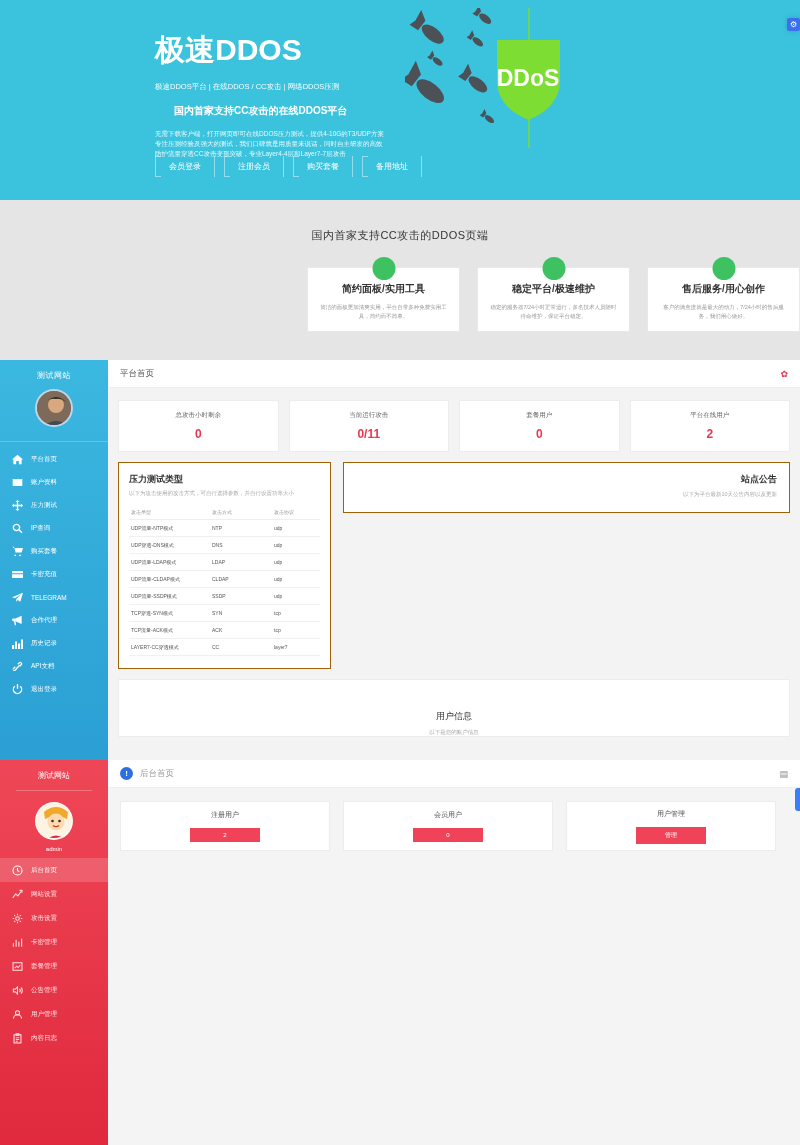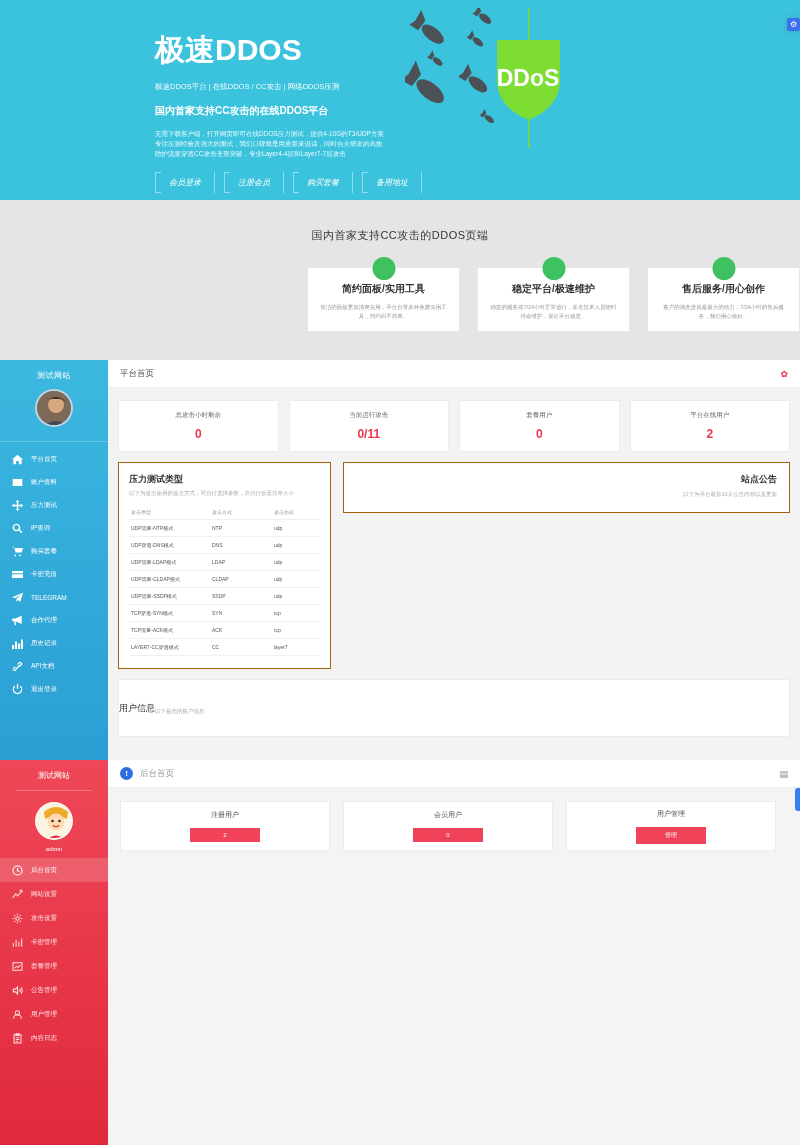--- a/index.html
+++ b/index.html
@@ -21,27 +21,28 @@
     color: #ffffff; font-size: 30px; font-weight: bold;
     letter-spacing: 0px; line-height: 36px;
   }
   .hero-sub1 {
     color: #ffffff; font-size: 7.5px; margin-top: 13px; line-height: 11px;
     opacity: .95;
   }
   .hero-sub2 {
     color: #ffffff; font-size: 10px; font-weight: bold; margin-top: 12px;
     line-height: 14px;
+    margin-left: 19px;
   }
   .hero-desc {
     color: #eaf9fd; font-size: 6.5px; margin-top: 11px; line-height: 10px;
   }
   .hero-desc div { white-space: nowrap; }
   .hero-btns {
-    position: absolute; left: 155px; top: 172px; display: flex; font-style: italic;
+    position: absolute; left: 155px; top: 156px; display: flex;
   }
   .hero-btn {
     color: #ffffff; font-size: 8px; padding: 5px 13px;
     border-left: 1px solid rgba(255,255,255,.45);
     border-right: 1px solid rgba(255,255,255,.45);
     margin-right: 9px; cursor: pointer; white-space: nowrap;
     position: relative;
   }
   .hero-btn::before, .hero-btn::after {
     content: ""; position: absolute; left: 0; right: 0; height: 1px;
@@ -141,22 +142,22 @@
     border-bottom: 1px solid #f0f0f0;
   }
   table.atk td:nth-child(2), table.atk th:nth-child(2) { width: 62px; }
   table.atk td:nth-child(3), table.atk th:nth-child(3) { width: 48px; }
 
   .panel-notice { flex: 1; padding: 10px 12px 14px; text-align: right; }
   .notice-sub { font-size: 5.5px; color: #aaa; margin-top: 5px; }
 
   .panel-user {
     margin: 10px 10px 0 10px; background: #fff; border: 1px solid #ececec;
-    height: 58px; display: flex; 
-    align-items: center; justify-content: flex-start;
+    height: 58px; display: flex; flex-direction: column;
+    align-items: center; justify-content: flex-end;
   }
   .panel-user-title { font-size: 9px; color: #333; }
   .panel-user-sub { font-size: 5.5px; color: #aaa; margin-top: 6px; }
 
   
   .admin { position: relative; width: 800px; height: 385px; display: flex; }
   .sb-red {
     width: 108px; flex: 0 0 108px;
     background: linear-gradient(180deg,#ef4757 0%,#e0293d 100%);
     position: relative; overflow: hidden;

